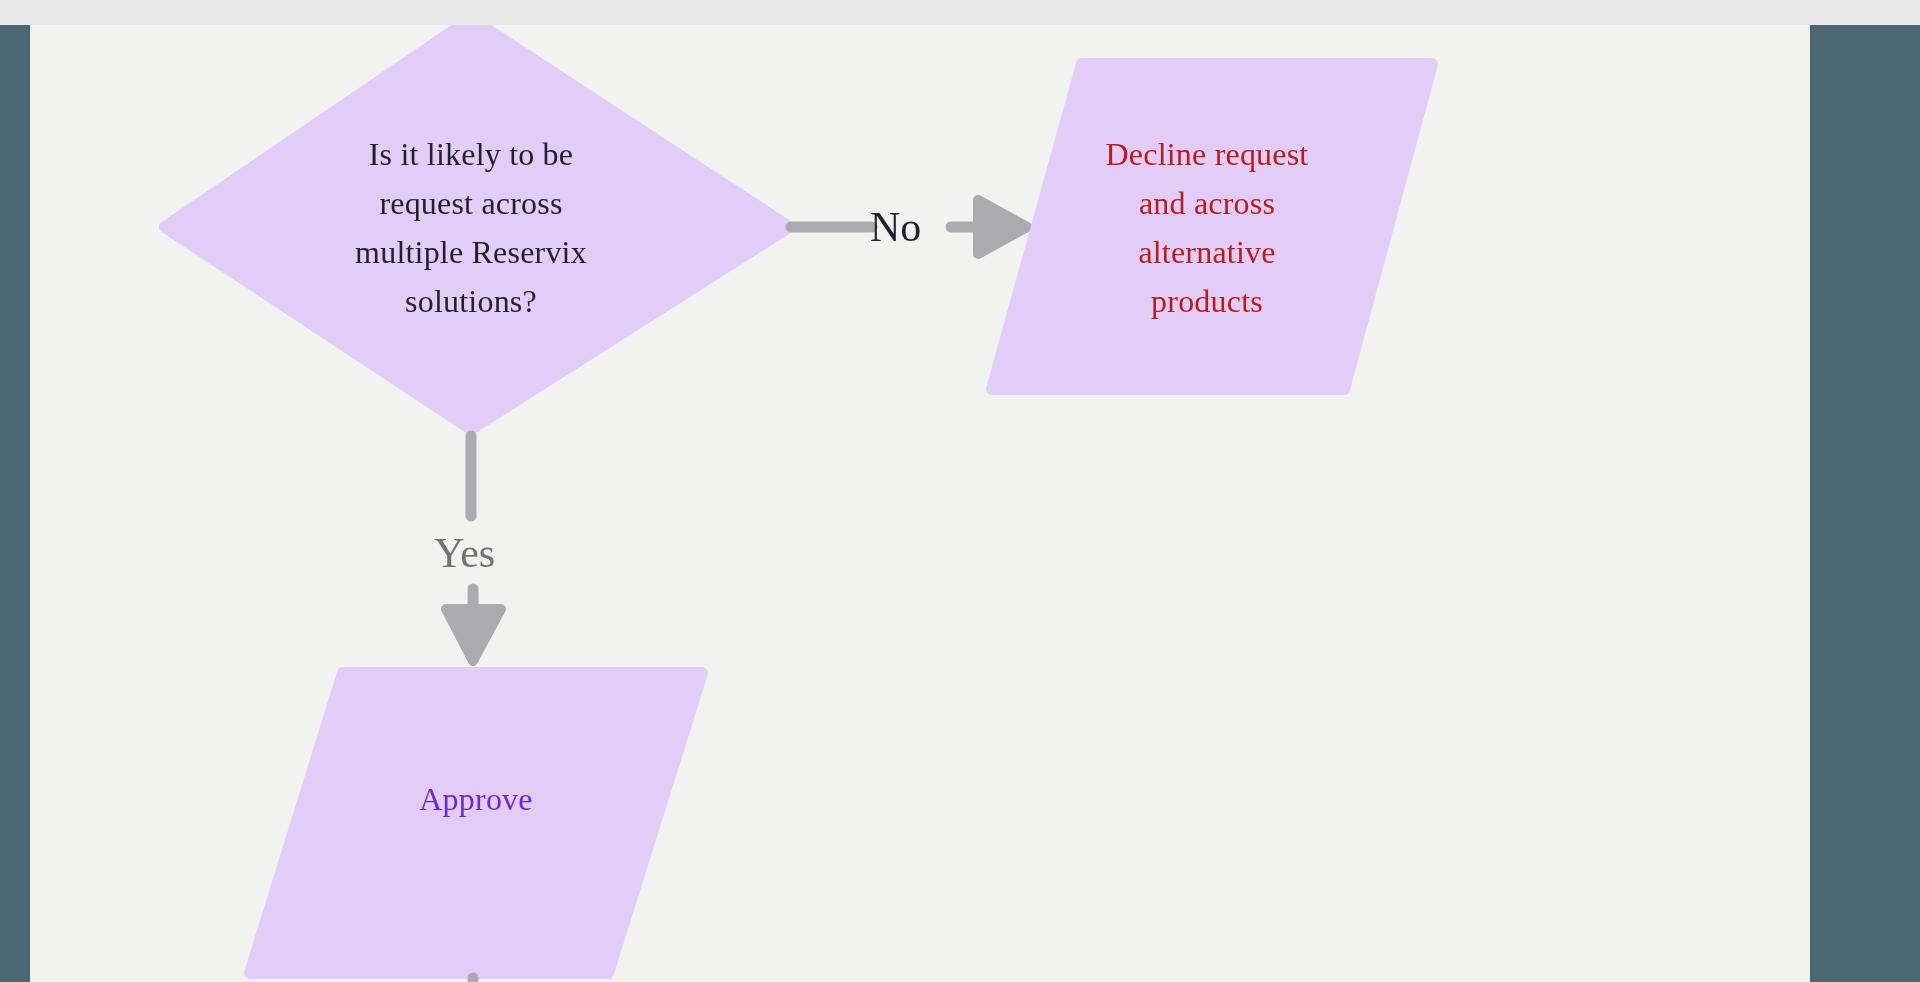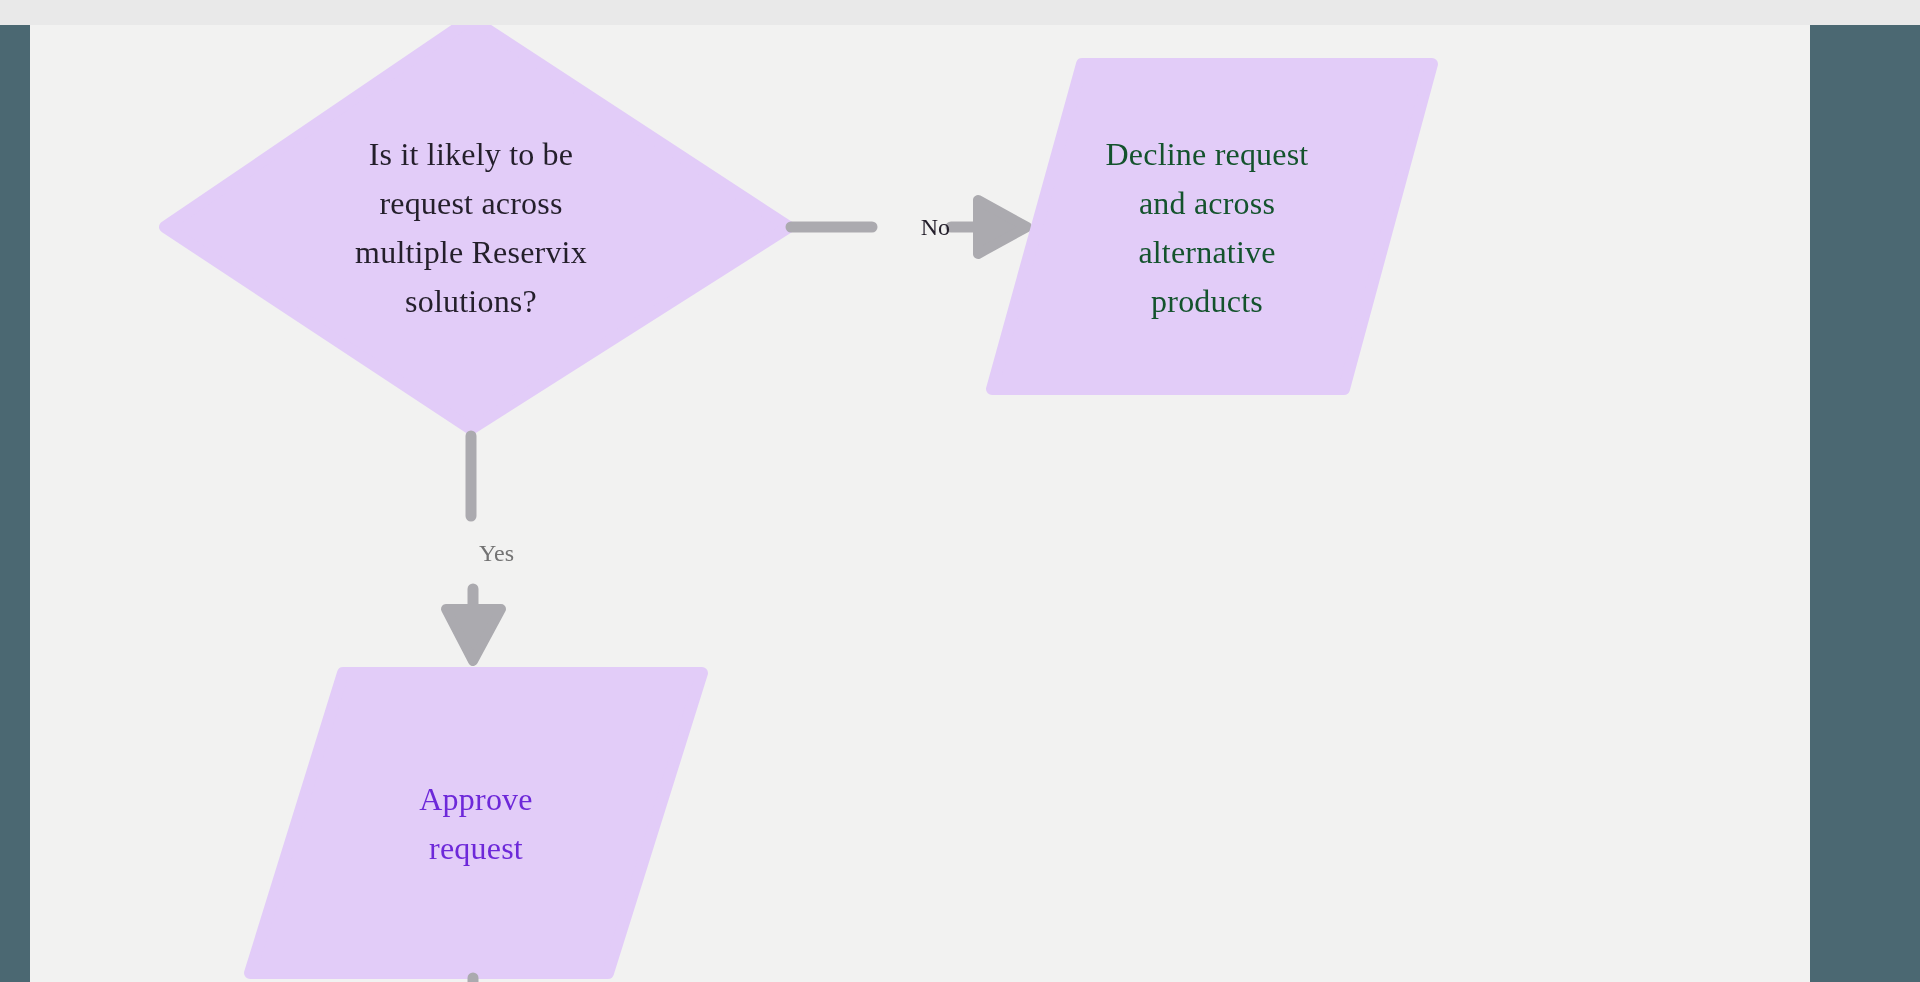--- a/index.html
+++ b/index.html
@@ -29,22 +29,22 @@
   .shape-text {
     position: absolute;
     text-align: center;
     font-size: 32px;
     line-height: 49px;
     font-weight: 400;
     letter-spacing: 0.2px;
   }
   .edge-label {
     position: absolute;
-    text-align: right;
-    font-size: 24px;
+    text-align: left;
+    font-size: 42px;
     line-height: 40px;
     font-weight: 400;
   }
 </style>
 </head>
 <body>
 
 <div id="screen">
 
   <div id="canvas" style="background: rgb(242, 242, 241);"></div>
@@ -73,27 +73,26 @@
 
   <div class="shape-text" style="left: 271px; top: 105px; width: 400px; color: rgb(36, 31, 43);">
     <div>Is it likely to be</div>
     <div>request across</div>
     <div>multiple Reservix</div>
     <div>solutions?</div>
   </div>
 
   <div class="edge-label" style="left: 870px; top: 182px; width: 80px; color: rgb(36, 31, 43);">No</div>
 
-  <div class="shape-text" style="left: 1007px; top: 105px; width: 400px; color: #14532d;">
+  <div class="shape-text" style="left: 1007px; top: 105px; width: 400px; color: #b91c1c;">
     <div>Decline request</div>
     <div>and across</div>
     <div>alternative</div>
     <div>products</div>
   </div>
 
   <div class="edge-label" style="left: 434px; top: 508px; width: 80px; color: #737373;">Yes</div>
 
   <div class="shape-text" style="left: 276px; top: 750px; width: 400px; color: #6d28d9;">
     <div>Approve</div>
-    <div>request</div>
   </div>
 
 </div>
 
 </body></html>

